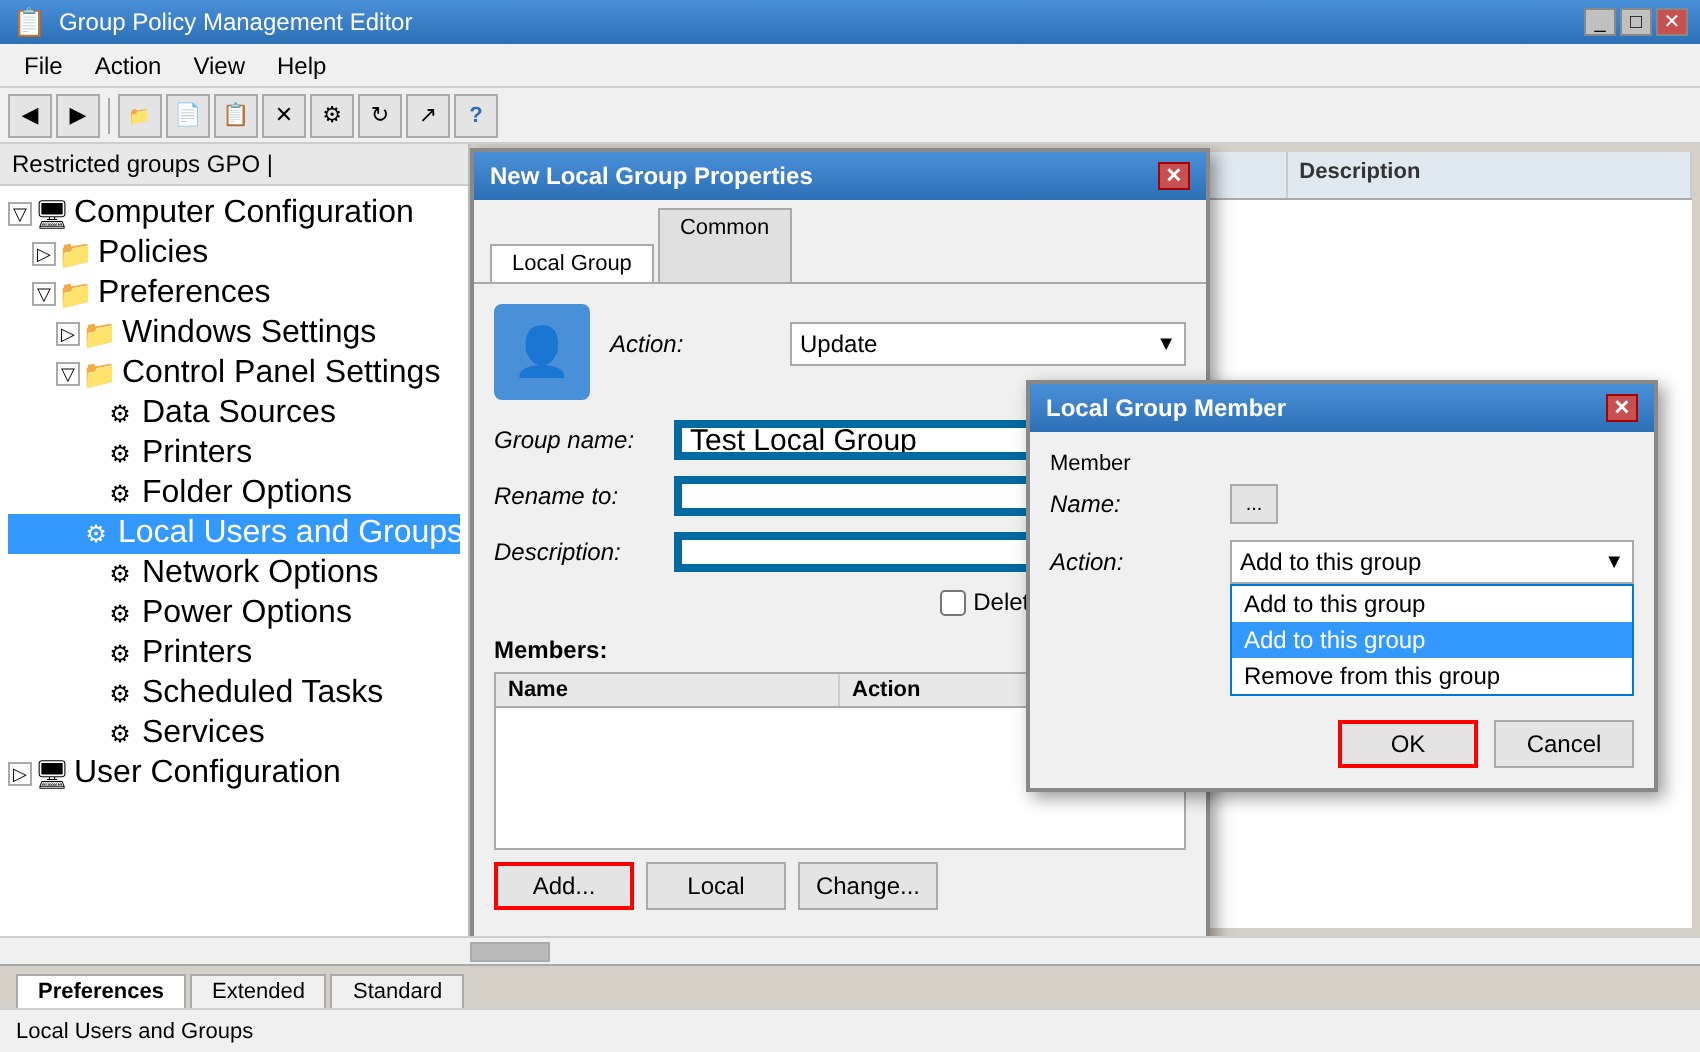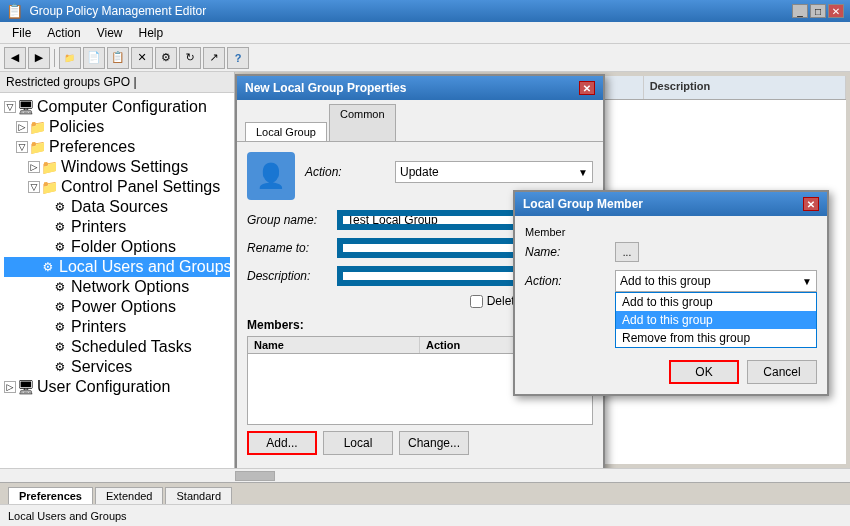--- a/index.html
+++ b/index.html
@@ -46,21 +46,21 @@
 
     
     .nlg-dialog { left: 245px; top: 30px; width: 360px; }
     .nlg-tabs { display: flex; border-bottom: 1px solid #aaa; padding: 4px 8px 0; background: #f0f0f0; }
     .nlg-tab { padding: 3px 10px; border: 1px solid #aaa; border-bottom: none; background: white; font-size: 11px; cursor: pointer; margin-right: 2px; }
     .nlg-tab.active { background: white; font-weight: normal; margin-top: 18px; }
     .nlg-tab.inactive { background: #e0e0e0; }
 
     .form-row { display: flex; align-items: center; margin-bottom: 8px; }
     .form-label { width: 90px; font-size: 12px; flex-shrink: 0; font-style: italic; }
-    .form-input { flex: 1; height: 20px; border: 6px solid #0369a1; background: white; padding: 0 4px; font-size: 12px; }
+    .form-input { flex: 1; height: 20px; border: 4px solid #0369a1; background: white; padding: 0 4px; font-size: 15px; }
 
     .checkbox-row { display: flex; align-items: center; margin-bottom: 4px; }
     .checkbox-row input { margin-right: 4px; }
 
     .members-label { font-size: 12px; margin-bottom: 4px; font-weight: bold; }
     .members-table { width: 100%; border: 1px solid #aaa; background: white; min-height: 80px; }
     .members-table-header { display: flex; background: #e8e8e8; border-bottom: 1px solid #aaa; }
     .members-col { flex: 1; padding: 2px 6px; font-size: 11px; border-right: 1px solid #ccc; font-weight: bold; }
 
     .dialog-buttons { display: flex; justify-content: center; gap: 8px; padding: 8px; }

